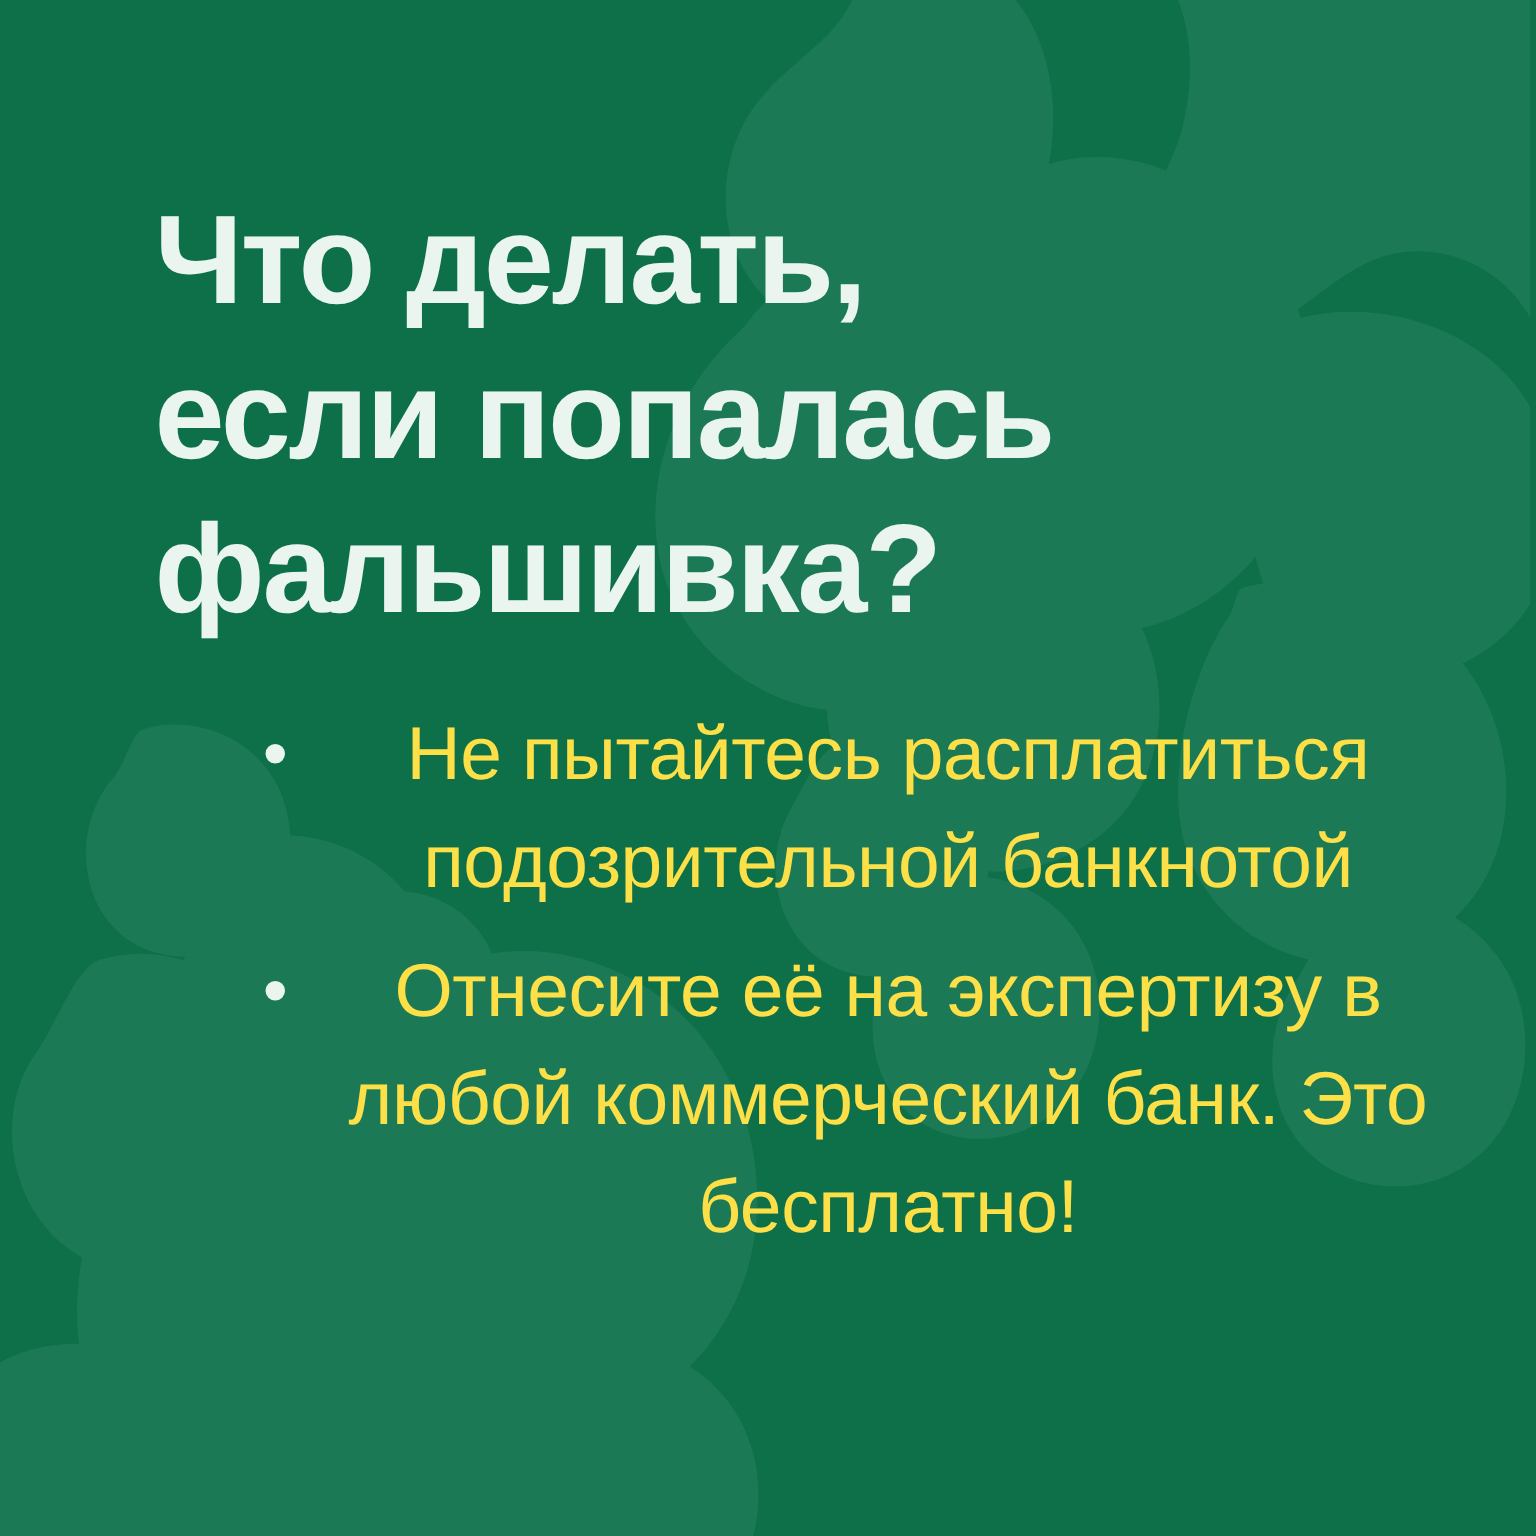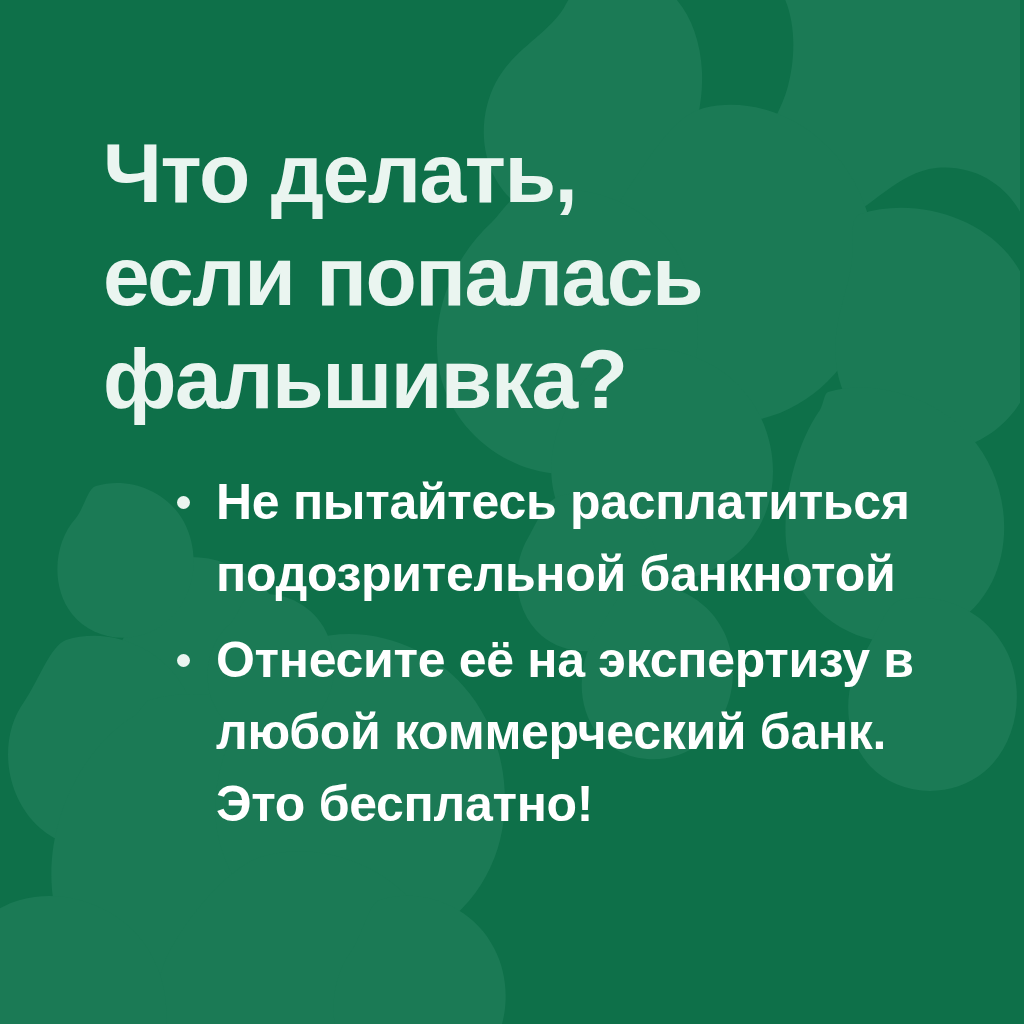--- a/index.html
+++ b/index.html
@@ -58,24 +58,25 @@
     margin: 0;
     padding: 0;
     list-style: none;
   }
 
   .bullet-item {
     position: relative;
     padding-left: 48px;
     margin: 0 0 14px 0;
     font-size: 50px;
-    font-weight: 700;
+    font-weight: 400;
     line-height: 72px;
     letter-spacing: -0.3px;
-    color: #ffffff;
+    color: #fde047;
+    text-align: center;
   }
   .bullet-item:last-child { margin-bottom: 12px; }
 
   .bullet-dot {
     position: absolute;
     left: 9px;
     top: 30px;
     width: 13px;
     height: 13px;
     border-radius: 50%;

